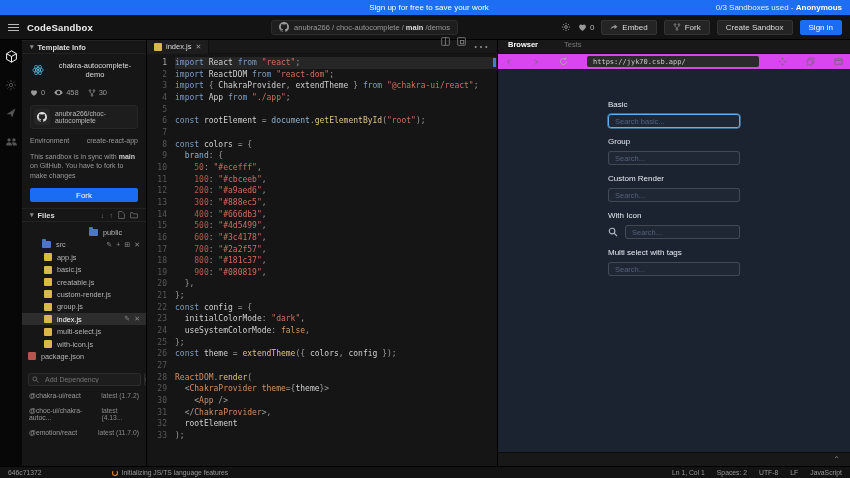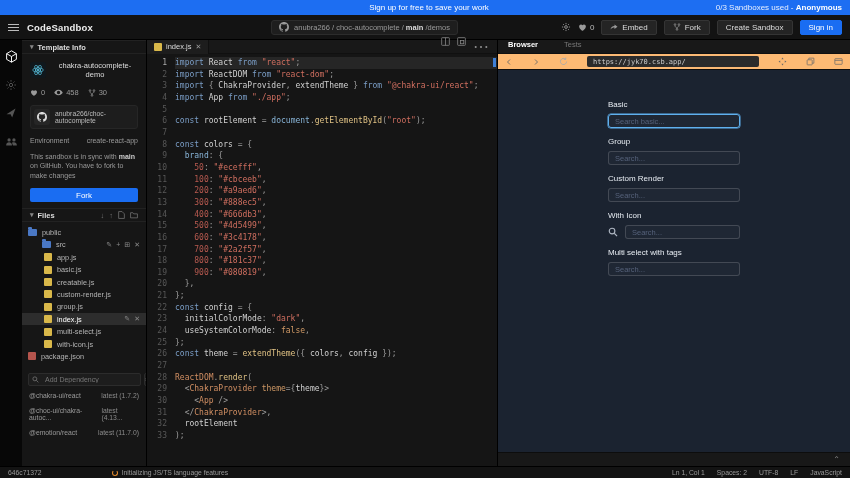--- a/index.html
+++ b/index.html
@@ -123,21 +123,21 @@
   .scroll-mark { position:absolute; right:1px; top:4px; width:3px; height:9px;
                  background:#3e7fd6; }
 
   
   .browser { width:352px; flex:0 0 auto; display:flex; flex-direction:column; background:#151515; }
   .b-tabs { height:14px; display:flex; gap:26px; padding:0 10px;
             background:#181818; font-size:7.5px; border-bottom:1px solid #101010; flex:0 0 auto; }
   .b-tab { color:#777; cursor:pointer; }
   .b-tab.active { color:#fff; font-weight:bold; }
   .navbar { height:16px; display:flex; align-items:center; gap:19px; padding:0 7px;
-            background:#fdba74; flex:0 0 auto; border-bottom:1px solid #0d0d0d; }
+            background:#d946ef; flex:0 0 auto; border-bottom:1px solid #0d0d0d; }
   .nav-ico { color:#6a6a6a; display:flex; cursor:pointer; }
   .nav-ico.lit { color:#aaa; }
   .url-input { flex:1; height:11px; background:#2b2b2b; border:none; border-radius:2px;
                color:#ccc; font-size:7px; padding:0 6px; font-family:"DejaVu Sans Mono", monospace; }
   .preview { flex:1; min-height:0; background:#1b2330; padding:30px 0 0 110px; overflow:hidden; }
   .pv-section { width:132px; margin-bottom:9px; }
   .pv-label { font-size:8px; color:#e7ecf2; margin-bottom:5px; }
   .pv-row { display:flex; align-items:center; gap:7px; }
   .pv-input { width:100%; height:14px; background:rgba(255,255,255,0.02);
               border:1px solid rgba(255,255,255,0.16); border-radius:3px; color:#cbd3de;
@@ -333,21 +333,21 @@
                 </svg>
               </span>
             <span>
                 <svg width="8" height="8" viewBox="0 0 14 12" fill="none" stroke="currentColor" stroke-width="1.3">
                   <path d="M1 2h4l1.5 2H13v7H1z"></path>
                 </svg>
               </span>
           </span>
         </div>
         <div class="files-list" id="files-list">
-            <div class="f-row" style="padding-left: 6px;">
+            <div class="f-row" style="padding-left: 21px; margin-left: 46px;">
               <span class="ico-folder"></span>
               <span>public</span>
               <span class="grow"></span>
             </div>
             <div class="f-row" style="padding-left: 20px;">
               <span class="ico-folder"></span>
               <span>src</span>
               <span class="grow"></span>
               <span class="f-actions">
                 <span>✎</span>

